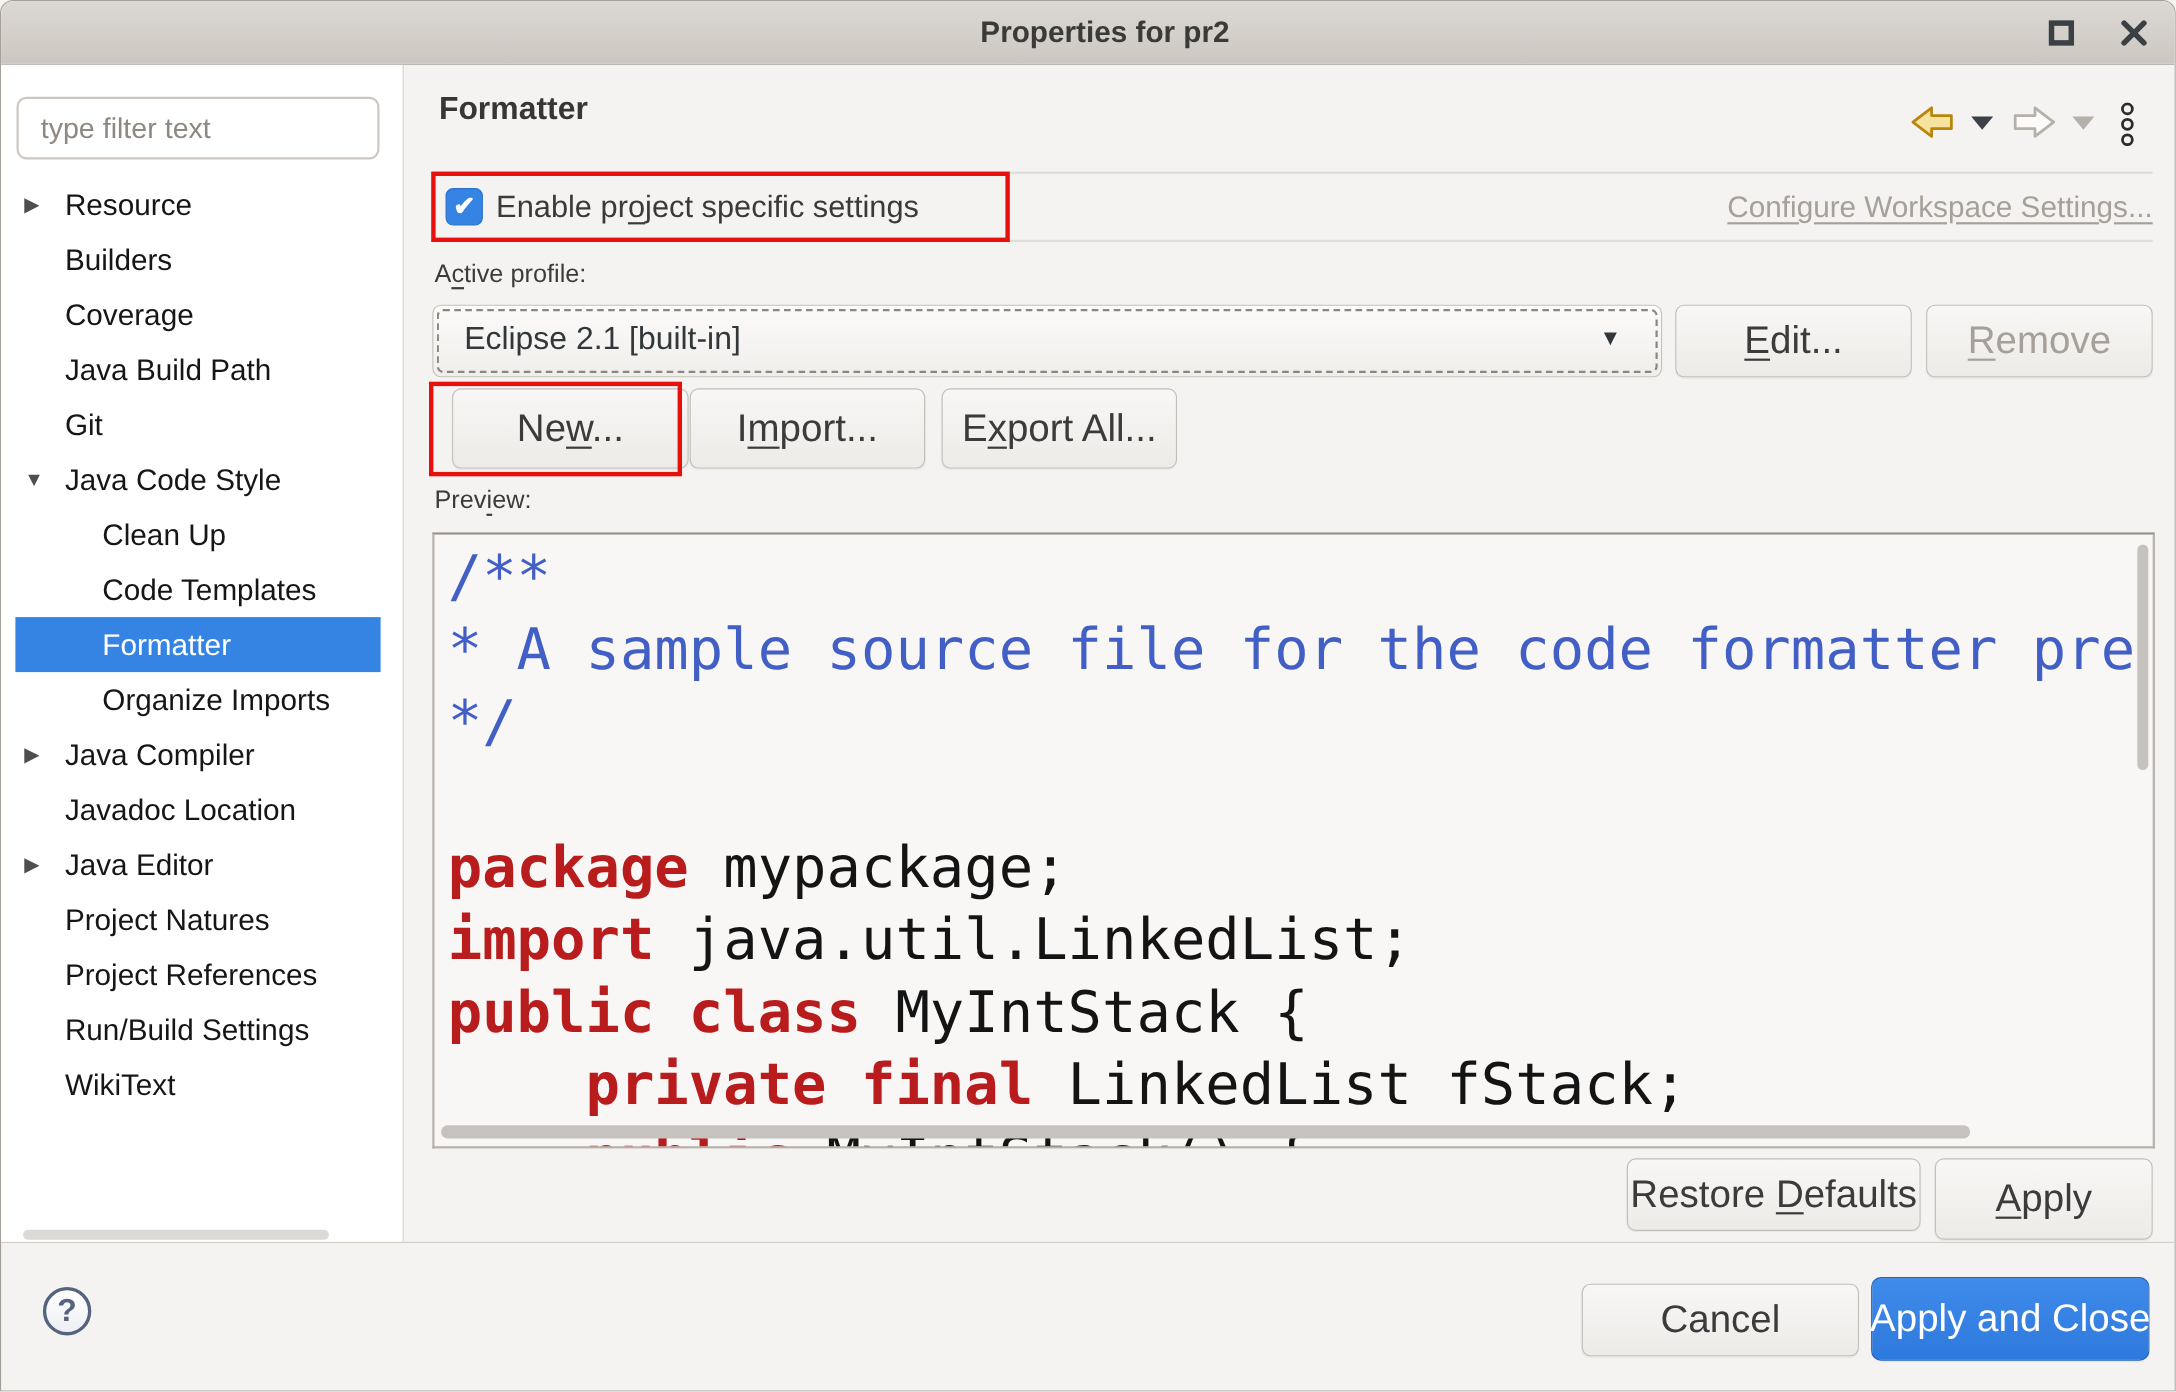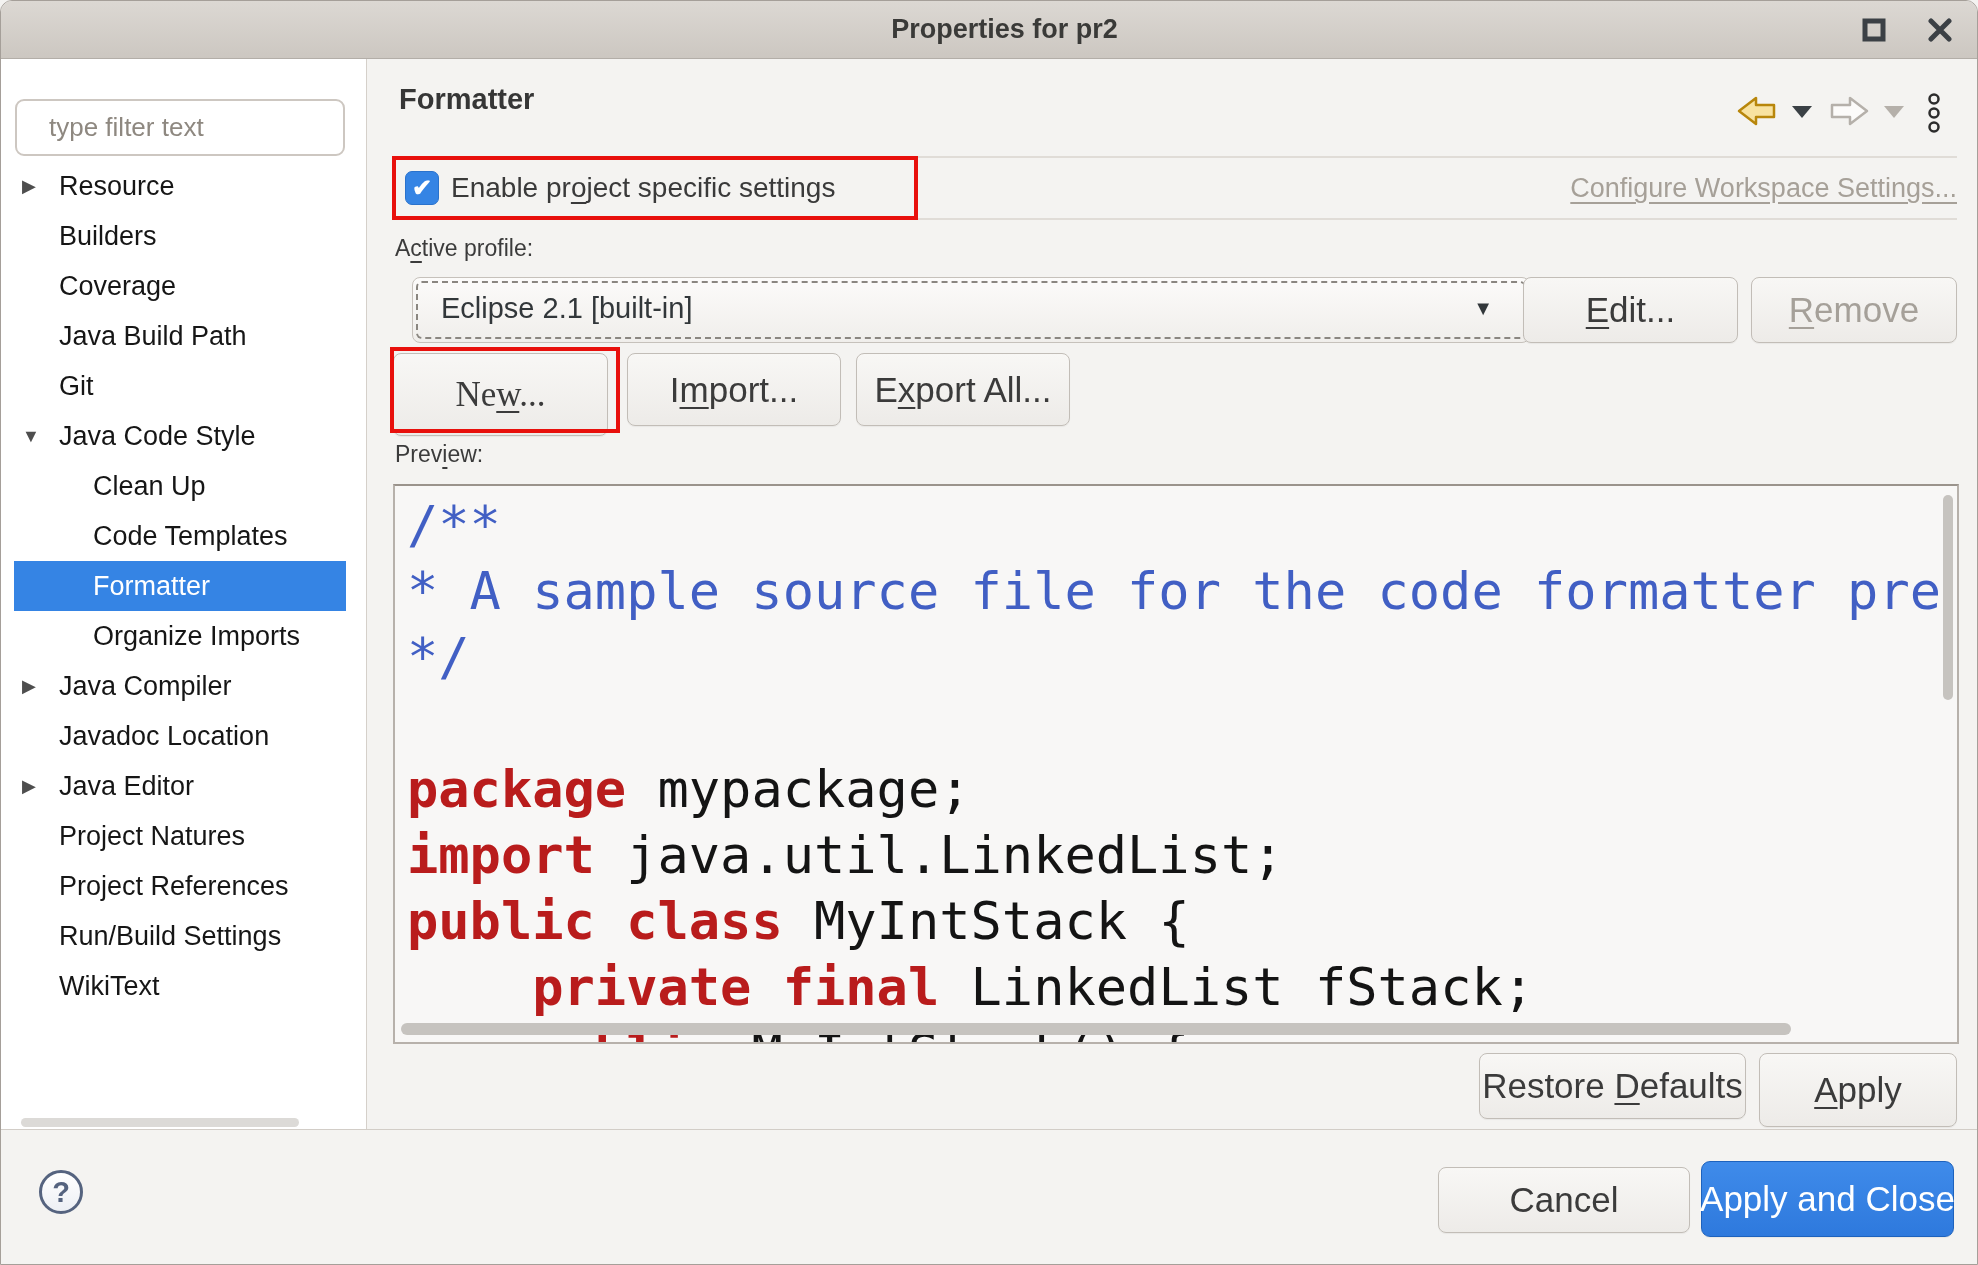--- a/index.html
+++ b/index.html
@@ -11,22 +11,22 @@
   .titlebar{position:absolute;left:0;top:0;width:100%;height:57px;
             background:linear-gradient(#dcd8d3,#ccc7c1);
             border-bottom:1px solid #b3aea8;border-radius:11px 11px 0 0;
             display:flex;align-items:center;justify-content:center;}
   .title-text{font-size:27px;font-weight:600;color:#3a3a38;margin-left:31px;}
   .tb-icon{position:absolute;top:14px;width:30px;height:30px;display:flex;
            align-items:center;justify-content:center;cursor:default;}
   
   .sidebar{position:absolute;left:0;top:58px;width:366px;height:1070px;background:#ffffff;
            border-right:1px solid #d5d0ca;box-sizing:border-box;}
-  .filter{position:absolute;left:14px;top:40px;width:330px;height:57px;box-sizing:border-box;
-          border:2px solid #cdc7c1;border-radius:9px;background:#fff;padding:0 32px;
+  .filter{position:absolute;left:14px;top:29px;width:330px;height:57px;box-sizing:border-box;
+          border:2px solid #cdc7c1;border-radius:9px;background:#fff;padding:0 20px;
           font-family:"Liberation Sans",sans-serif;font-size:26px;color:#3a3a3a;outline:none;}
   .filter::placeholder{color:#8e8880;}
   .tree{position:absolute;left:13px;top:102px;width:332px;}
   .tree-row{height:50px;display:flex;align-items:center;position:relative;font-size:27px;color:#161616;}
   .tree-row.selected{background:#3584e4;color:#ffffff;}
   .tree-arrow{position:absolute;left:8px;width:30px;font-size:18px;color:#4e4e4e;text-align:left;}
   .tree-label{display:block;}
   .lvl0 .tree-label{margin-left:45px;}
   .lvl1 .tree-label{margin-left:79px;}
   .side-hscroll{position:absolute;left:20px;top:1059px;width:278px;height:9px;border-radius:5px;background:#dcdad7;}
@@ -46,21 +46,21 @@
             border:1px solid #2a72cc;border-radius:7px;box-sizing:border-box;
             display:flex;align-items:center;justify-content:center;}
   .checkbox .mark{color:#fff;font-size:24px;font-weight:bold;line-height:1;}
   .cb-label{position:absolute;left:83px;top:113px;font-size:28px;color:#3a3a3a;white-space:nowrap;}
   .ws-link{position:absolute;right:22px;top:114px;font-size:27px;color:#a6a098;
            text-decoration:underline;text-underline-offset:5px;white-space:nowrap;cursor:pointer;}
   .field-label{position:absolute;font-size:23px;color:#3b3b3b;white-space:nowrap;}
   u{text-decoration-thickness:2px;text-underline-offset:5px;}
   
   .combo{position:absolute;left:25px;top:218px;width:1118px;height:66px;box-sizing:border-box;
-         border:1px solid #c6c1bb;border-radius:8px;background:linear-gradient(#fcfbfa,#f0eeeb);cursor:pointer;margin-left:19px;}
+         border:1px solid #c6c1bb;border-radius:8px;background:linear-gradient(#fcfbfa,#f0eeeb);cursor:pointer;}
   .combo-focus{position:absolute;inset:3px;border:2px dashed #8a8680;border-radius:6px;pointer-events:none;}
   .combo-text{position:absolute;left:28px;top:0;height:60px;display:flex;align-items:center;
               font-size:29px;color:#32373a;}
   .combo-arrow{position:absolute;right:36px;top:0;height:60px;display:flex;align-items:center;
                font-size:20px;color:#32373a;}
   
   .btn{position:absolute;display:flex;align-items:center;justify-content:center;box-sizing:border-box;
        background:linear-gradient(#f8f7f5,#edebe8);border:1px solid #c2bdb7;border-radius:8px;
        font-size:35px;color:#3b3b3b;box-shadow:0 1px 1px rgba(0,0,0,0.05);cursor:pointer;white-space:nowrap;}
   .btn.disabled{color:#a5a099;cursor:default;}
@@ -223,21 +223,21 @@
       <span class="combo-text">Eclipse 2.1 [built-in]</span>
       <span class="combo-arrow">▼</span>
     </div>
     <div class="btn" style="left:1155px;top:218px;width:215px;height:66px;">
         <span><span></span><u>E</u><span>dit...</span></span>
       </div>
     <div class="btn disabled" style="left:1383px;top:218px;width:206px;height:66px;">
         <span><span></span><u>R</u><span>emove</span></span>
       </div>
 
-    <div class="btn" style="left:25px;top:294px;width:215px;height:83px;font-family:Liberation Serif, serif;">
+    <div class="btn" style="left:43px;top:294px;width:215px;height:73px;">
         <span><span>Ne</span><u>w</u><span>...</span></span>
       </div>
     <div class="btn" style="left:259px;top:294px;width:214px;height:73px;">
         <span><span>I</span><u>m</u><span>port...</span></span>
       </div>
     <div class="btn" style="left:488px;top:294px;width:214px;height:73px;">
         <span><span>E</span><u>x</u><span>port All...</span></span>
       </div>
     <div class="red-box rb2"></div>
 

